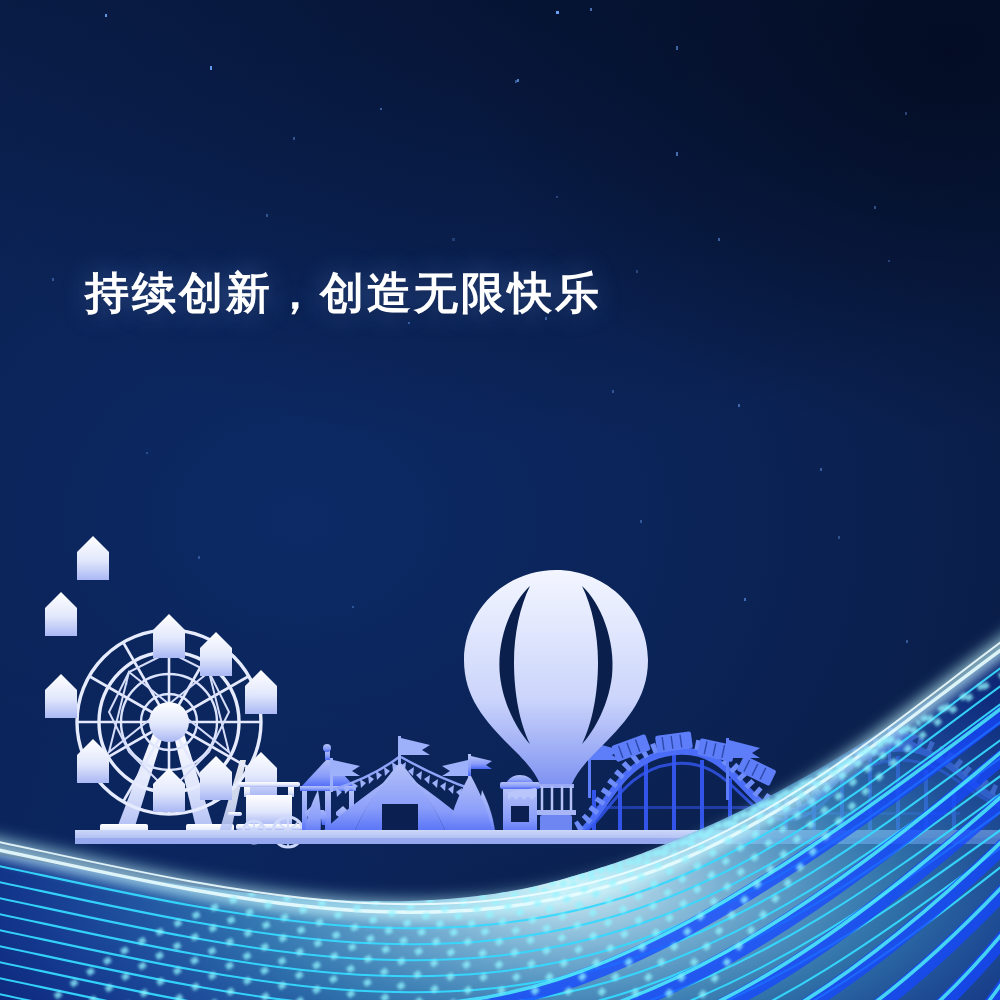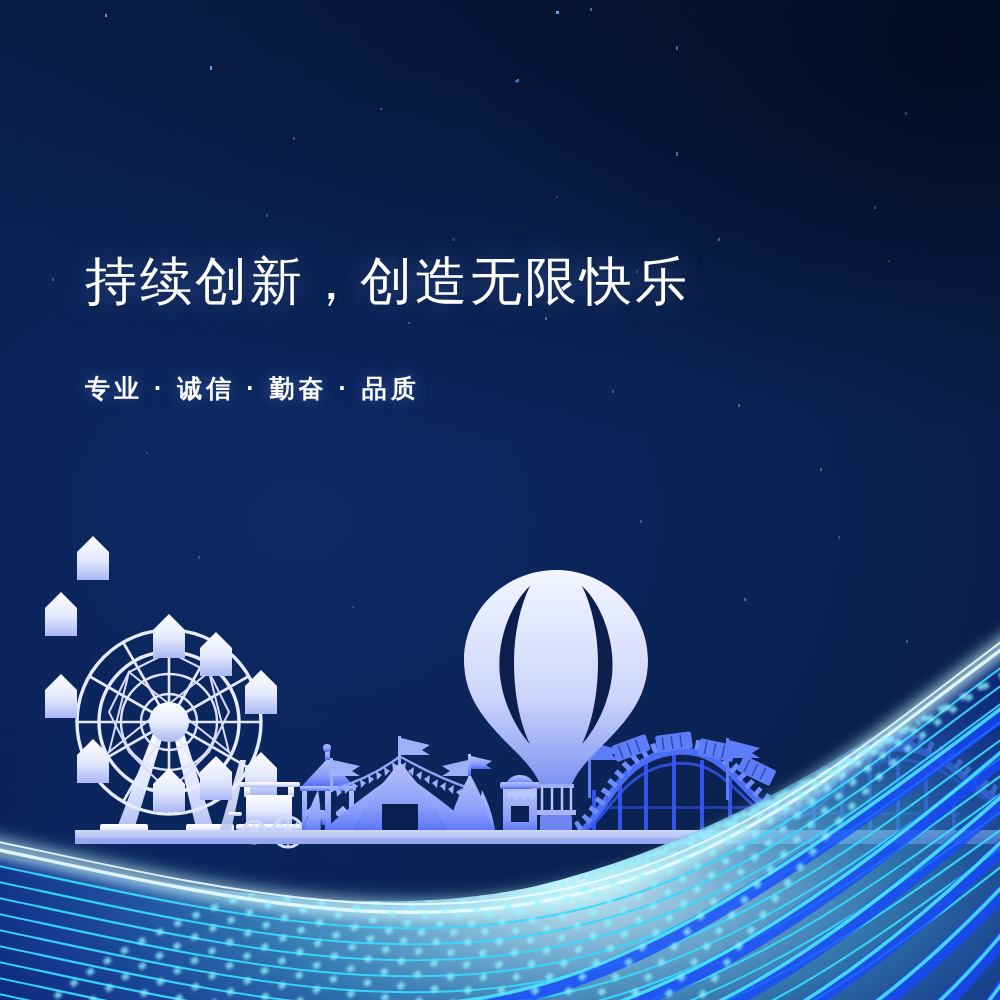--- a/index.html
+++ b/index.html
@@ -15,21 +15,21 @@
   }
   #bg-vignette{
     background:
       radial-gradient(60% 45% at 8% 95%, rgba(10,40,110,.55) 0%, rgba(10,40,110,0) 70%),
       radial-gradient(70% 55% at 95% 5%, rgba(2,9,28,.75) 0%, rgba(2,9,28,0) 70%),
       radial-gradient(85% 60% at 50% 0%, rgba(3,12,36,.55) 0%, rgba(3,12,36,0) 75%);
   }
   #stars{pointer-events:none;}
   .hero-text{position:absolute;left:85px;color:#ffffff;}
   #headline{
-    top:252px;font-size:52px;font-weight:normal;letter-spacing:3px;line-height:1.15;
+    top:268px;font-size:44px;font-weight:bold;letter-spacing:3px;line-height:1.15;
     text-shadow:0 0 26px rgba(120,170,255,.45),0 2px 8px rgba(0,10,40,.6);
     white-space:nowrap;
   }
   #subtitle{
     top:372px;font-size:25px;font-weight:bold;letter-spacing:4px;
     text-shadow:0 0 16px rgba(120,170,255,.35);white-space:nowrap;
   }
   svg{display:block;}
 </style>
 </head>
@@ -475,15 +475,14 @@
       </g>
     </g>
 
     <g>
       <path d="M-20,838 C200,884 420,944 640,868 C790,816 900,716 1020,628" fill="none" stroke="#ffffff" stroke-width="2" opacity=".9"></path>
       <path d="M-20,838 C200,884 420,944 640,868 C790,816 900,716 1020,628" fill="none" stroke="#b9f6ff" stroke-width="16" opacity=".32" filter="url(#blurSoft)"></path>
     </g>
   </svg>
 
   <div class="hero-text" id="headline">持续创新，创造无限快乐</div>
-  <div class="hero-text" id="subtitle">专业 · 诚信 · 勤奋 · 品质</div>
 
 </div>
 
 </body></html>

